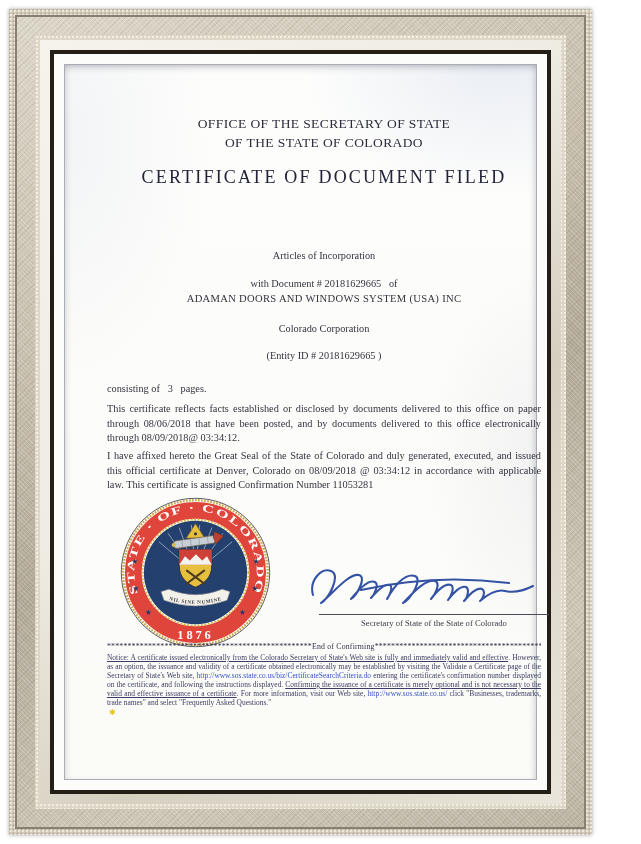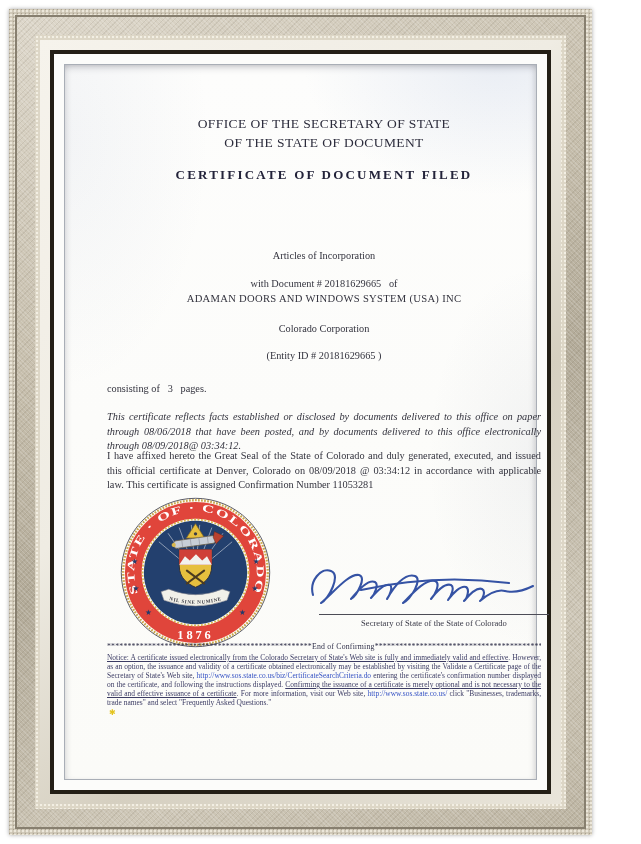--- a/index.html
+++ b/index.html
@@ -31,30 +31,30 @@
       box-shadow:inset 0 5px 7px -3px rgba(50,50,65,.28),
                  inset -5px 0 7px -4px rgba(50,50,65,.16),
                  inset 5px 0 7px -4px rgba(50,50,65,.12);
       color:#33333e;}
   .content{position:absolute;left:42px;top:0;width:434px;height:100%;}
   .abs{position:absolute;left:0;width:100%;}
   .ctr{text-align:center;}
   .jst{text-align:justify;}
   .prewrap{white-space:pre-wrap;}
   .office-header{top:50px;font-size:13.5px;line-height:18.5px;letter-spacing:.4px;color:#2c2c3c;}
-  .cert-title{top:102px;font-size:13px;font-weight:bold;letter-spacing:2.2px;color:#23233a;}
+  .cert-title{top:102px;font-size:18px;font-weight:normal;letter-spacing:2.2px;color:#23233a;}
   .body-txt{font-size:10.3px;line-height:14.6px;}
   .intro{top:147px;}
   .doc-type{top:184px;text-align:center;}
   .with-doc{top:212px;}
   .entity-name{top:227px;font-size:10.6px;letter-spacing:.3px;}
   .entity-type{top:257px;}
   .entity-id{top:284px;}
   .pages-line{top:317px;}
-  .paper-para{top:345px;font-style:italic;}
+  .paper-para{top:337px;}
   .issue-para{top:384px;}
   .seal{position:absolute;left:12px;top:431px;width:153px;height:153px;}
   .sig-wrap{position:absolute;left:198px;top:490px;width:252px;height:58px;}
   .sig-rule{position:absolute;left:212px;top:549px;width:230px;border-top:1px solid #4c4c56;}
   .sig-caption{position:absolute;left:212px;top:553px;width:230px;text-align:center;
                font-size:8.6px;color:#3a3a48;}
   .end-line{top:577px;font-size:7.8px;letter-spacing:.2px;color:#30304a;white-space:nowrap;overflow:hidden;}
   .notice{top:589px;font-size:7.45px;line-height:8.9px;color:#3c3c64;}
   .seg-underline{text-decoration:underline;}
   .seg-link{color:#3552c4;}
@@ -69,21 +69,21 @@
    <div class="f f3">
     <div class="f f4">
      <div class="f f5">
       <div class="f f6">
        <div class="f mat">
         <div class="sheet">
          <div class="content">
 
           <div class="abs ctr office-header">
             <div>OFFICE OF THE SECRETARY OF STATE</div>
-            <div>OF THE STATE OF DOCUMENT</div>
+            <div>OF THE STATE OF COLORADO</div>
           </div>
 
           <div class="abs ctr cert-title">CERTIFICATE OF DOCUMENT FILED</div>
 
 
           <div class="abs ctr body-txt doc-type">Articles of Incorporation</div>
 
           <div class="abs ctr body-txt with-doc prewrap">with Document # 20181629665   of</div>
 
           <div class="abs ctr body-txt entity-name">ADAMAN DOORS AND WINDOWS SYSTEM (USA) INC</div>

